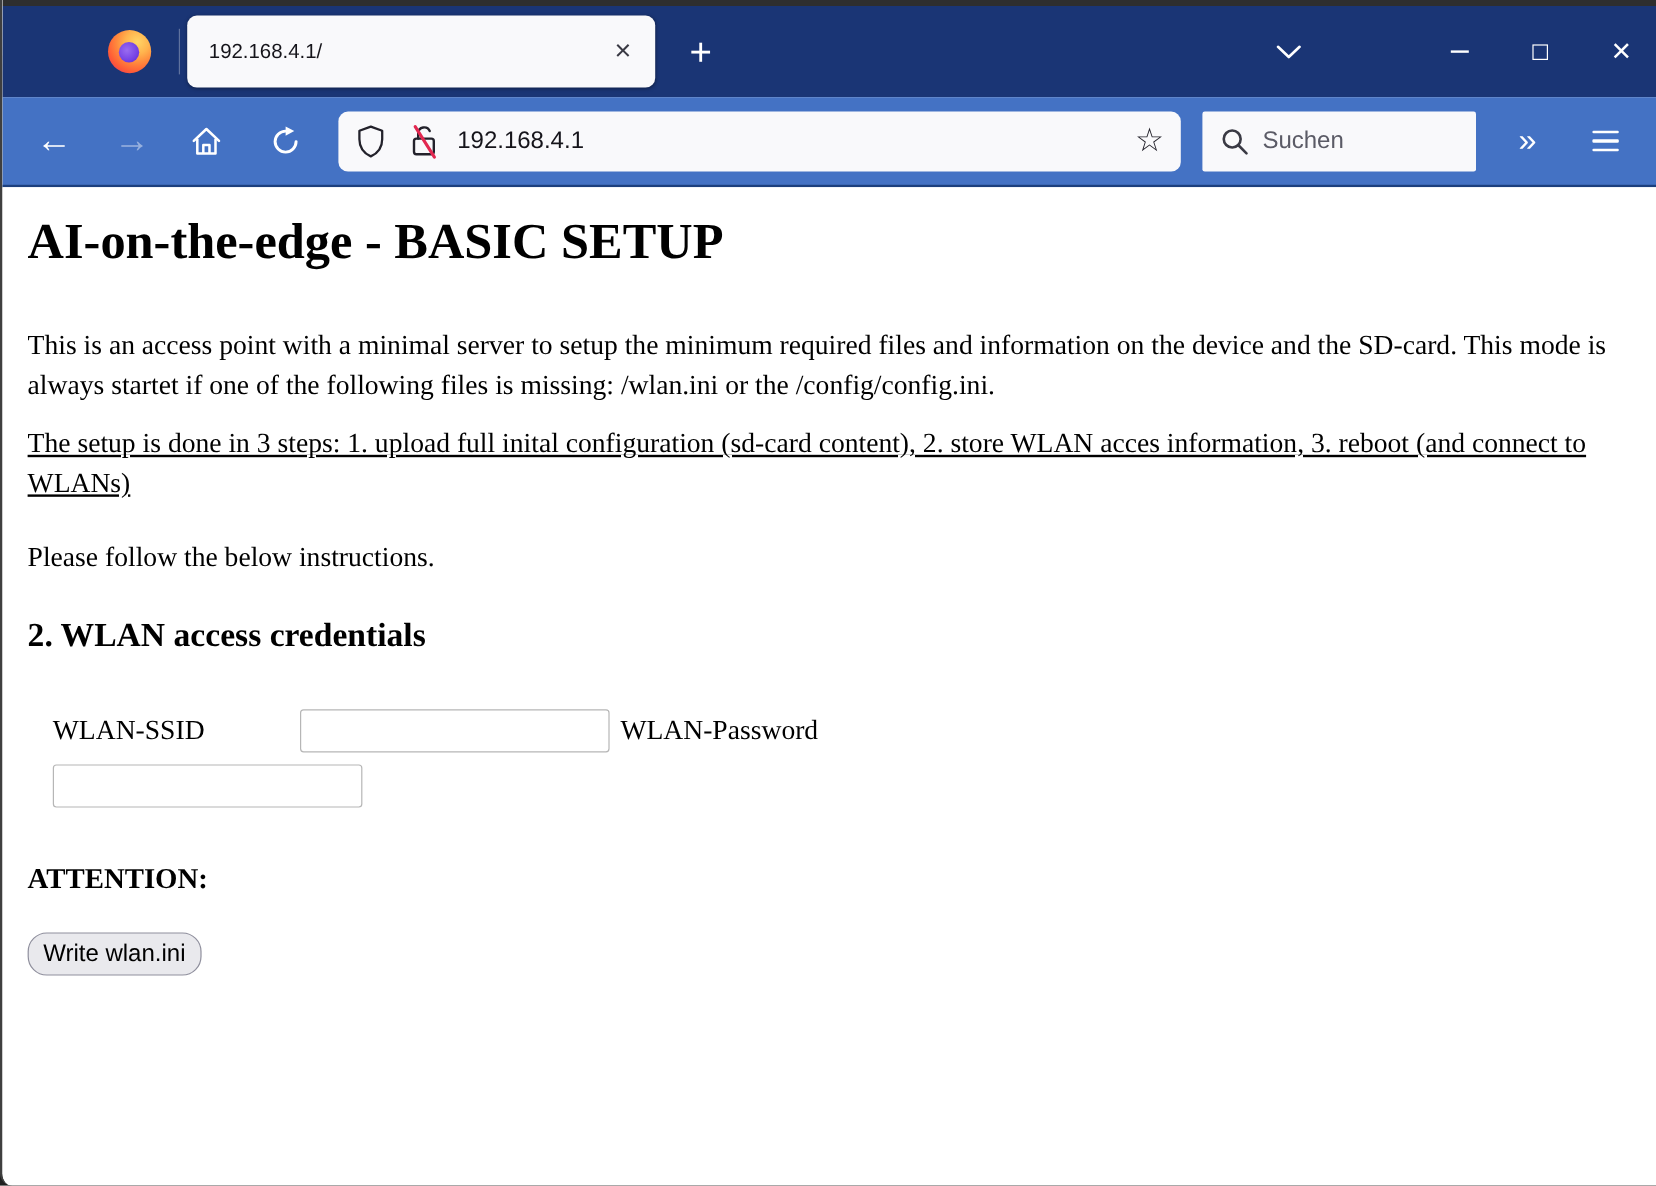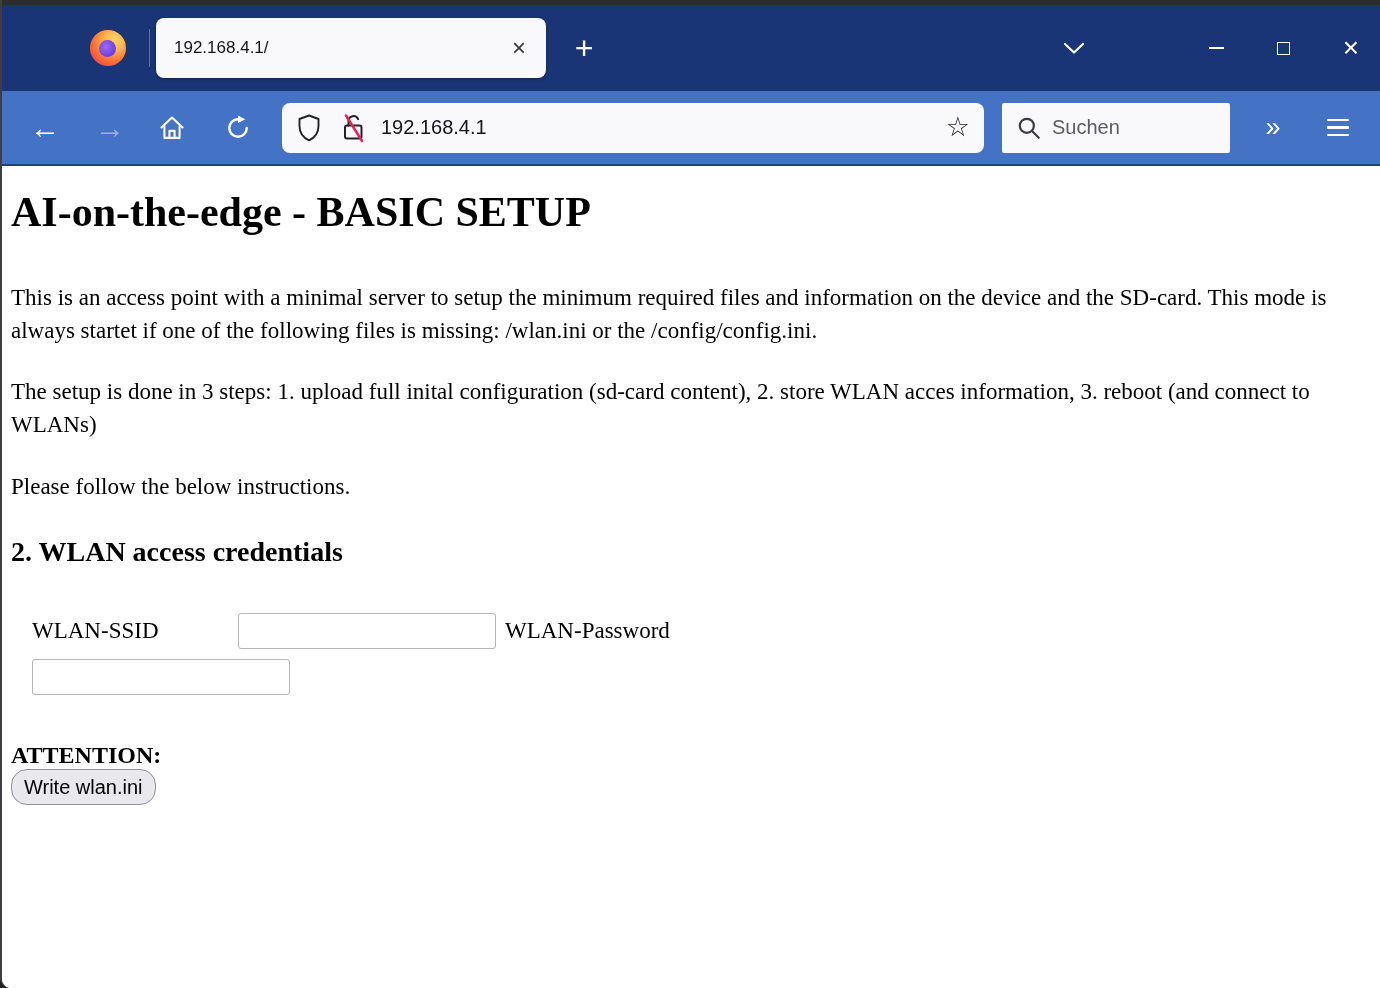--- a/index.html
+++ b/index.html
@@ -9,21 +9,21 @@
   .window {
     width:1380px; height:988px; display:flex; flex-direction:column;
     border-left:2px solid #3f3f3f; border-bottom-left-radius:10px; overflow:hidden;
     background:#fff;
   }
 
   
   .top-strip { height:5px; background:#2e2e2e; flex:none; }
 
   
-  .titlebar { height:86px; background:#1a3575; display:flex; align-items:center; flex:none; }
+  .titlebar { height:76px; background:#1a3575; display:flex; align-items:center; flex:none; }
   .firefox-logo {
     width:36px; height:36px; border-radius:50%; margin-left:88px; flex:none; position:relative;
     background: radial-gradient(circle at 68% 28%, #ffd567 0%, #ffb34d 28%, #ff8a3d 48%, #ff5d36 70%, #e3236d 100%);
   }
   .firefox-logo::after{
     content:""; position:absolute; left:9px; top:10px; width:17px; height:17px; border-radius:50%;
     background: radial-gradient(circle at 40% 40%, #9a6cf0 0%, #7542e5 60%, #5b21c9 100%);
   }
   .tab-separator { width:1px; height:38px; background:rgba(255,255,255,.3); margin-left:23px; flex:none; }
   .tab {
@@ -72,42 +72,42 @@
   }
   .searchbox input::placeholder { color:#5b5b66; opacity:1; }
   .search-glass { margin-left:14px; flex:none; }
   .overflow-btn { margin-left:20px; width:44px; text-align:center; font-size:27px; color:#fff; letter-spacing:-2px; flex:none; }
   .menu-btn { margin-left:22px; width:44px; display:flex; flex-direction:column; align-items:center; gap:5px; flex:none; }
   .menu-btn span { display:block; width:22px; height:2.4px; background:#fff; border-radius:1px; }
 
   
   .content {
     flex:1; background:#fff; font-family:"Liberation Serif", serif; color:#000;
-    padding:0 9px; overflow:hidden;
+    padding:0 21px; overflow:hidden;
   }
   .content h1 { font-size:42px; line-height:1.2; margin-top:21px; font-weight:bold; }
   .content p.body-text { font-size:23px; line-height:33px; }
   .p1 { margin-top:44px; }
-  .p2 { margin-top:28px; }
+  .p2 { margin-top:16px;text-decoration:underline; }
   .p3 { margin-top:29px; }
   .content h2 { font-size:28px; font-weight:bold; margin-top:33px; }
   .cred-grid {
     margin-top:45px; margin-left:21px;
     display:grid; grid-template-columns:206px 267px auto; row-gap:10px; align-items:center;
   }
   .cred-label { font-size:23px; }
   .cred-input {
     width:258px; height:36px; border:1px solid #b6b6b6; border-radius:3px; background:#fff;
     font-size:20px; padding:0 8px; font-family:"Liberation Sans", sans-serif;
   }
   .cred-desc { font-size:23px; }
   .content h3 { font-size:24px; font-weight:bold; margin-top:47px; }
   .warn-text { font-size:23px; line-height:33px; font-weight:bold; margin-top:44px; padding-right:10px; }
   .submit-btn {
-    font-family:"Liberation Sans", sans-serif; font-size:20px; color:#000;
+    margin-top:30px; font-family:"Liberation Sans", sans-serif; font-size:20px; color:#000;
     background:#e9e9ed; border:1px solid #8f8f9d; border-radius:16px; padding:4px 12px; height:36px;
   }
   svg { display:block; }
 </style>
 </head>
 <body>
 
 <div class="window">
 
   <div class="top-strip"></div>

